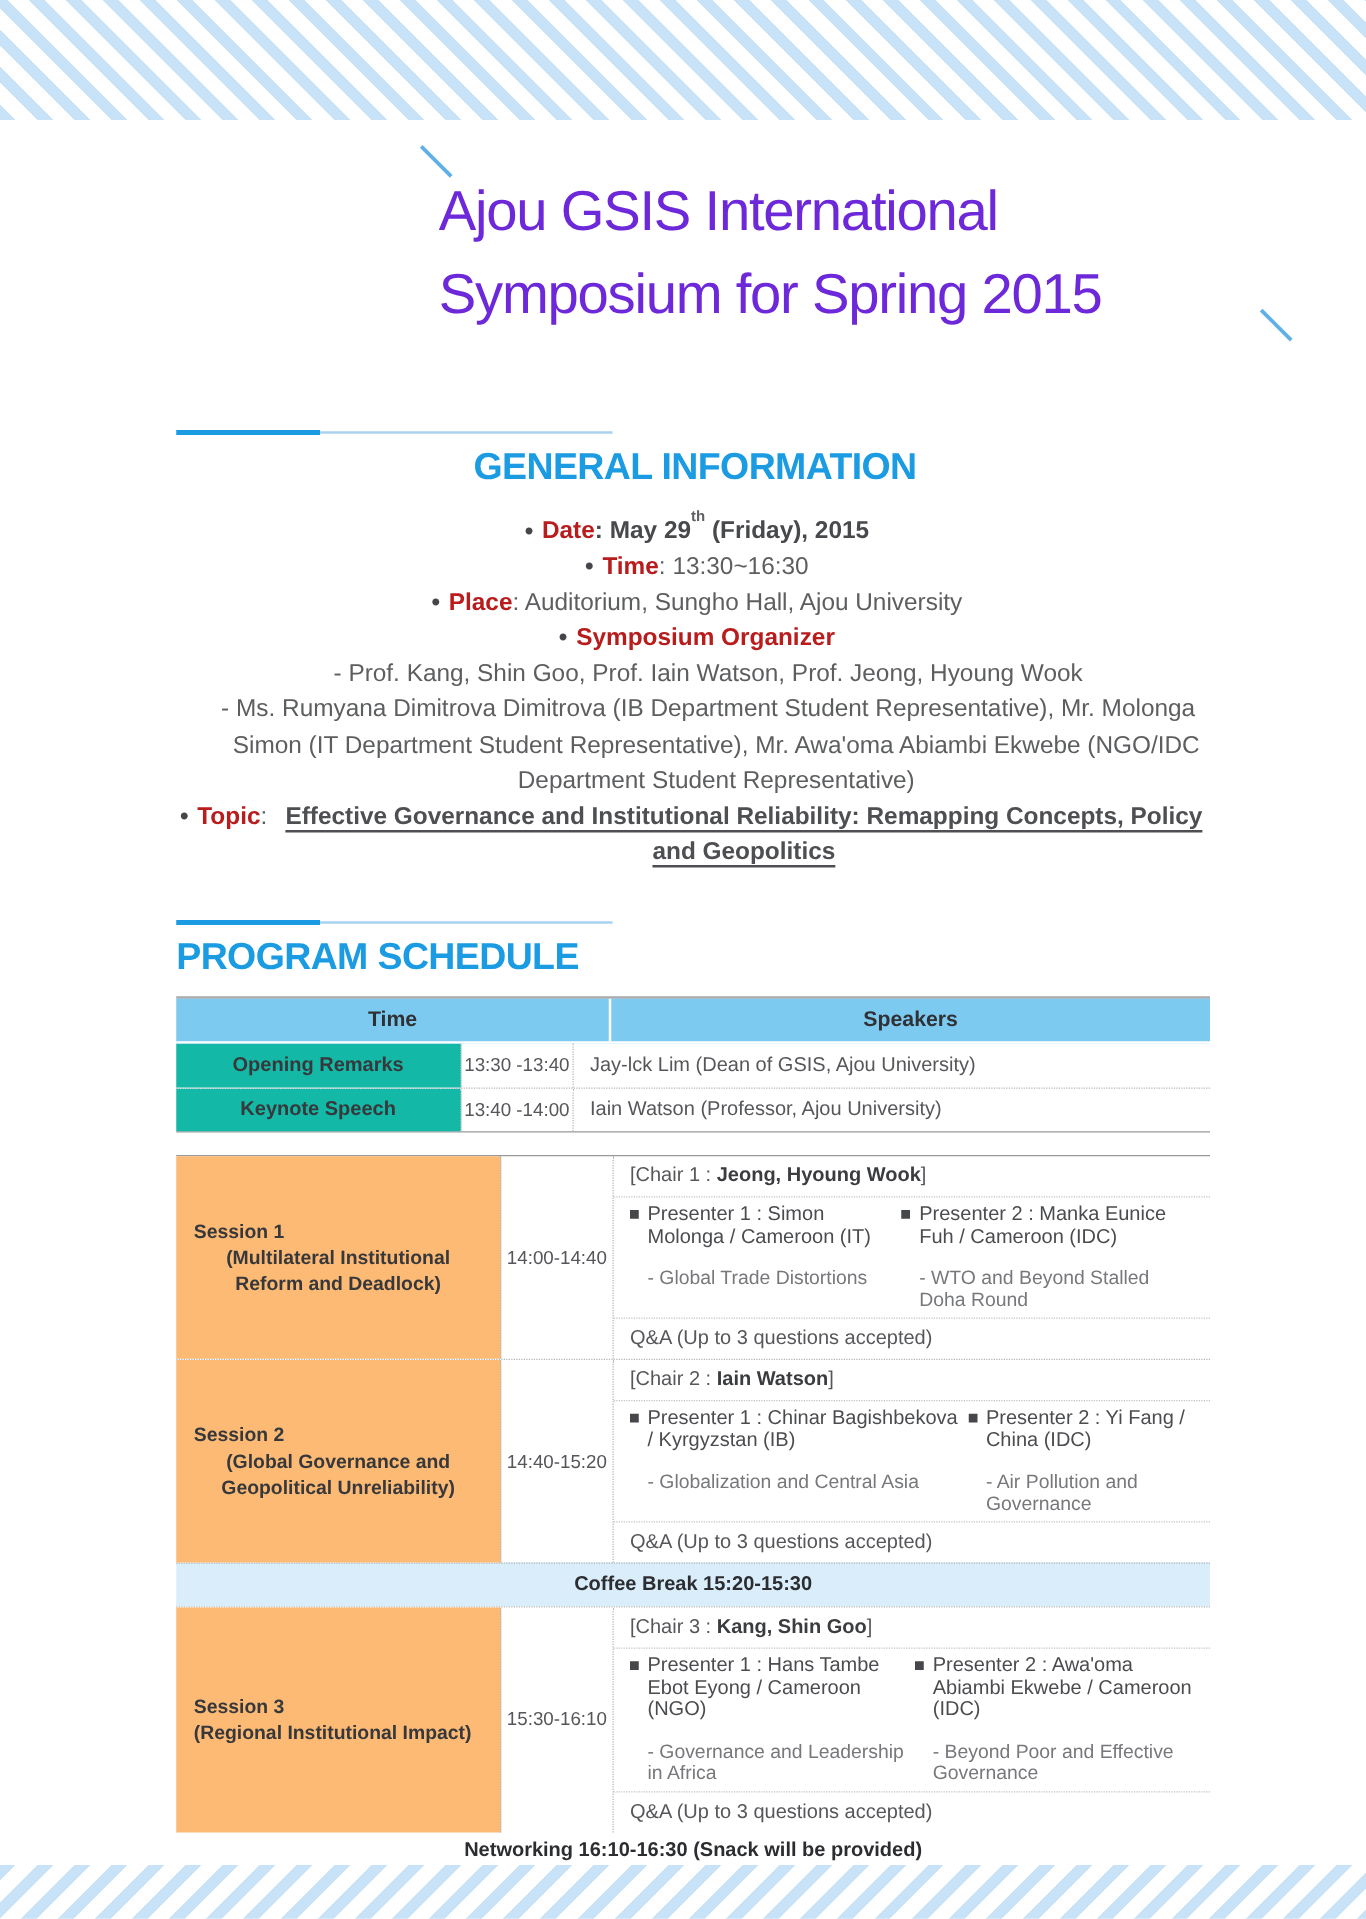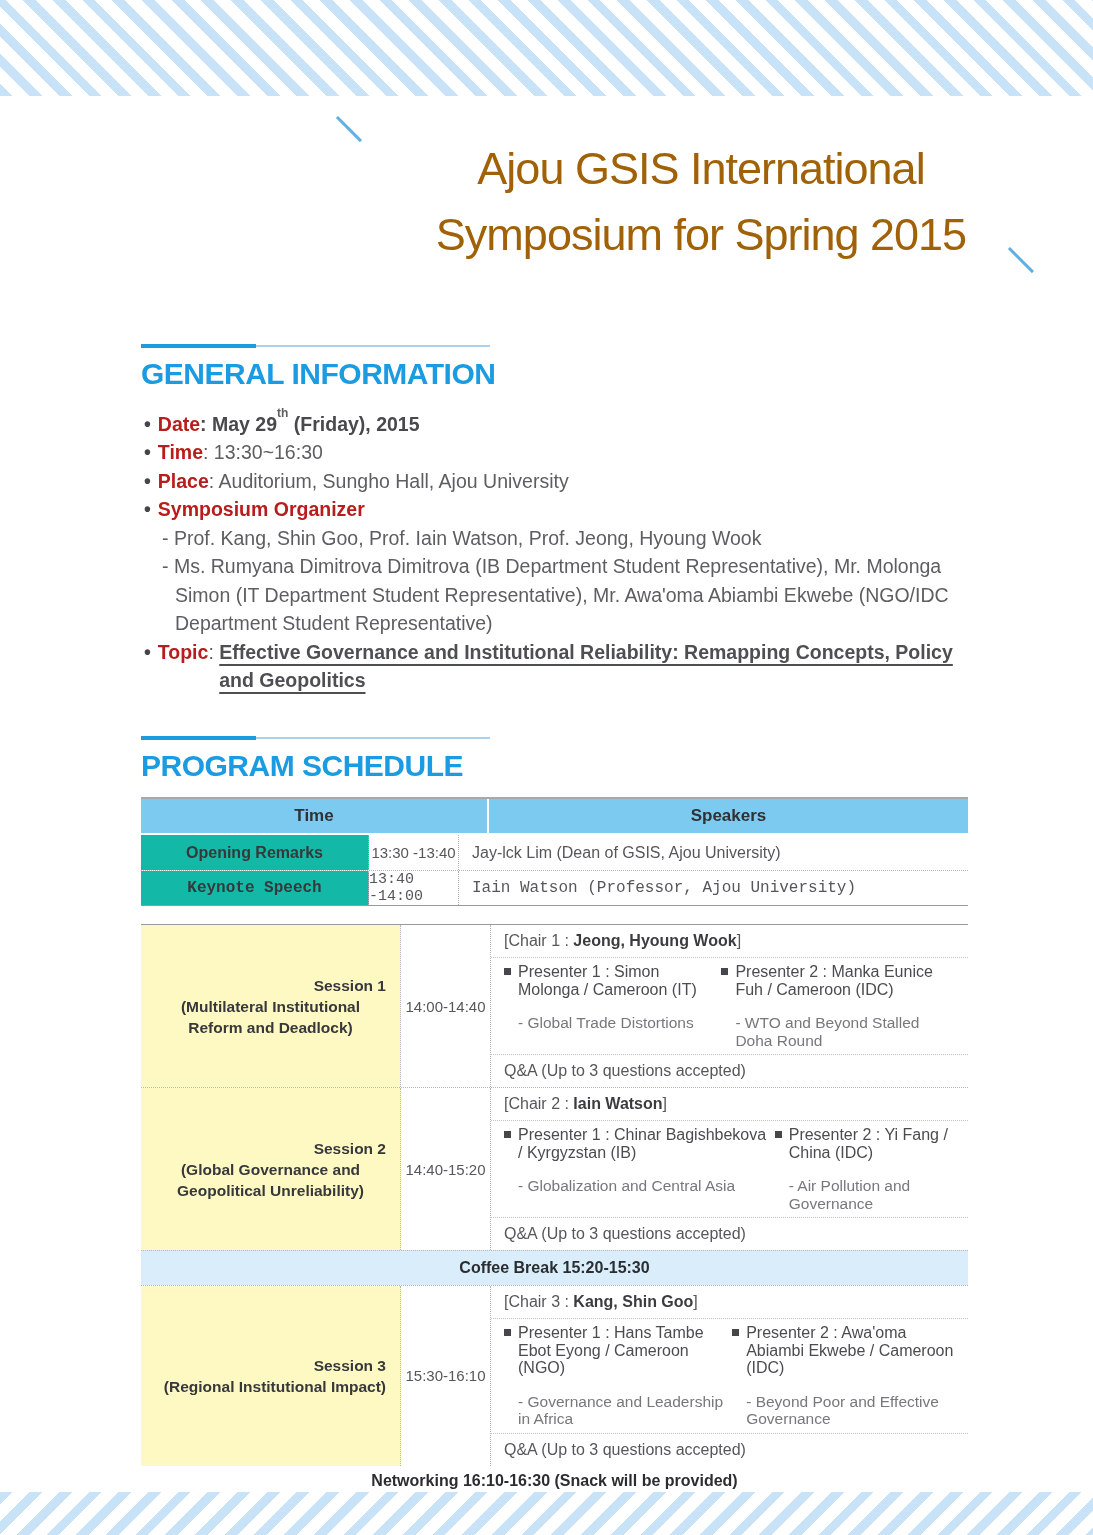--- a/index.html
+++ b/index.html
@@ -20,26 +20,26 @@
     background:repeating-linear-gradient(135deg,#c8e3f7 0,#c8e3f7 9px,#ffffff 9px,#ffffff 21px);
   }
 
   
   .accent { position:absolute; width:34px; height:3px; background:#5fb0e5;
             transform:rotate(45deg); transform-origin:0 0; }
   .accent-tl { left:338px; top:116px; }
   .accent-br { left:1010px; top:247px; }
   .main-title {
     position:absolute; left:351px; top:136px; width:700px;
-    color:#a16207; font-size:45px; line-height:66px; font-weight:500; letter-spacing:-1px;text-align:center;
+    color:#6d28d9; font-size:45px; line-height:66px; font-weight:500; letter-spacing:-1px;
   }
 
   
   .section { position:absolute; left:141px; width:830px; }
-  .sec-general { top:344px; }
+  .sec-general { top:344px;text-align:center; }
   .sec-program { top:736px; }
   .rule { position:relative; height:4px; }
   .rule .thick { position:absolute; left:0; top:0; width:115px; height:4px; background:#1b9be1; }
   .rule .thin  { position:absolute; left:115px; top:1px; width:234px; height:2px; background:#a9d2ee; }
   .sec-title { margin-top:9px; font-size:30px; font-weight:bold; color:#1b9be1; letter-spacing:-0.5px; }
 
   
   .info { margin-top:14px; font-size:19.5px; color:#5d5e60; }
   .info-item { line-height:28.5px; }
   .info-item .bullet { color:#454649; font-weight:bold; margin:0 7px 0 3px; }
@@ -56,33 +56,33 @@
 
   
   .tbl { position:absolute; left:141px; width:827px; }
   .tbl-intro { top:797px; border-top:2px solid #a7a9ac; border-bottom:1px solid #98999c; }
   .thead { display:flex; height:36px; background:#7dcaf1; border-bottom:2px solid #ffffff; }
   .th-time { width:348px; border-right:2px solid #ffffff; display:flex; align-items:center; justify-content:center;
              font-weight:bold; font-size:17px; color:#2f3134; }
   .th-speakers { flex:1; display:flex; align-items:center; justify-content:center;
              font-weight:bold; font-size:17px; color:#2f3134; }
   .trow { display:flex; height:35px; }
-  .trow + .trow { border-top:1px dotted #b4b6b8;font-family:Liberation Mono, monospace; }
+  .trow + .trow { border-top:1px dotted #b4b6b8; }
   .c1 { width:228px; background:#14b8a6; border-right:1px dotted #b4b6b8;
         display:flex; align-items:center; justify-content:center;
         font-weight:bold; font-size:16px; color:#37383b; }
   .c2 { width:90px; border-right:1px dotted #b4b6b8; display:flex; align-items:center; justify-content:center;
         font-size:15px; color:#56575a; }
   .c3 { flex:1; display:flex; align-items:center; padding-left:13px; font-size:16px; color:#56575a; }
 
   .tbl-sessions { top:924px; border-top:1px solid #98999c; border-bottom:2px solid #7f8184; }
   .session { display:flex; }
   .session + .session, .coffee, .session-after-coffee { border-top:1px dotted #b4b6b8; }
-  .s-c1 { width:260px; background:#fef9c3; border-right:1px dotted #b4b6b8; padding:6px 14px;
-          display:flex; flex-direction:column; justify-content:center; align-items:flex-end; text-align:center;
+  .s-c1 { width:260px; background:#fdba74; border-right:1px dotted #b4b6b8; padding:6px 14px;
+          display:flex; flex-direction:column; justify-content:center; align-items:flex-start; text-align:center;
           font-weight:bold; font-size:15.5px; line-height:21px; color:#37383b; }
   .s-c2 { width:90px; border-right:1px dotted #b4b6b8; display:flex; align-items:center; justify-content:center;
           font-size:15px; color:#56575a; }
   .s-c3 { flex:1; display:flex; flex-direction:column; }
   .sub-chair { padding:7px 13px; line-height:18px; font-size:16px; color:#56575a;
                border-bottom:1px dotted #c2c4c6; }
   .chair-name { font-weight:bold; color:#3b3c3f; }
   .sub-presenters { padding:5px 13px; border-bottom:1px dotted #c2c4c6; display:flex; gap:6px; }
   .presenter .pline { display:flex; font-size:16px; line-height:17.5px; color:#4b4c4f; }
   .sq { flex:0 0 auto; width:7px; height:7px; background:#46474a; margin:5px 7px 0 0; }

